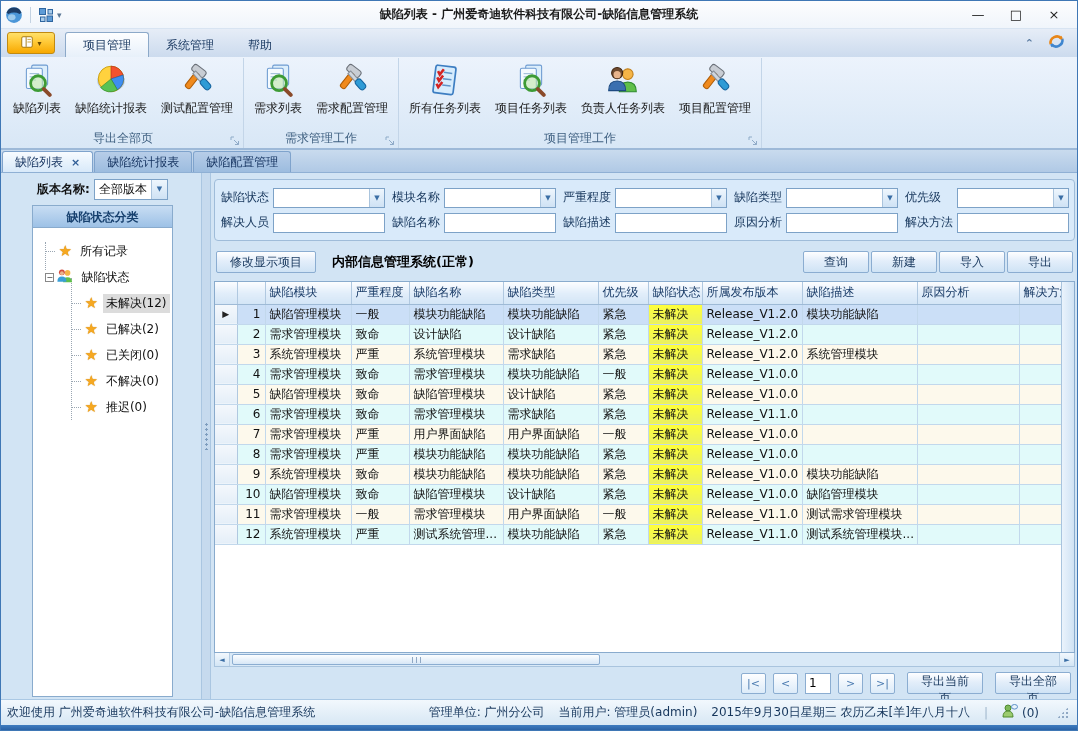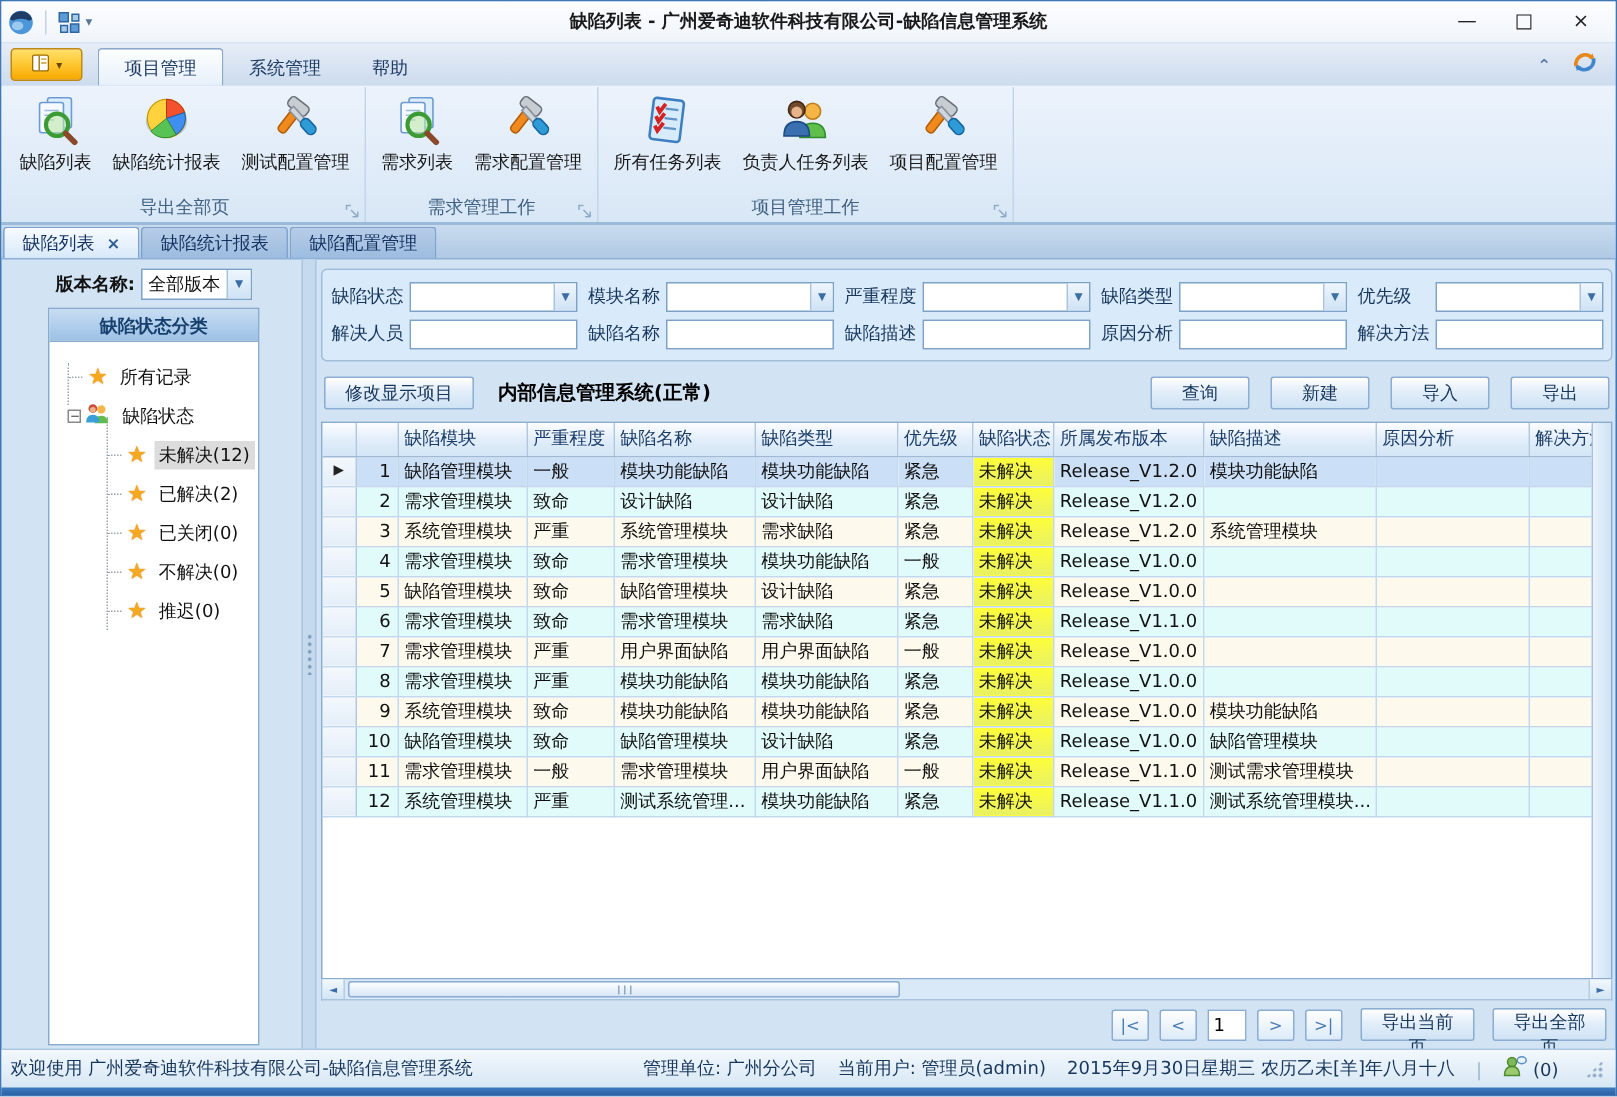--- a/index.html
+++ b/index.html
@@ -85,21 +85,21 @@
   .filter-label { width:52px; color:#16365c; white-space:nowrap; }
   .finput { display:flex; border:1px solid #7da2c7; background:#fff; height:20px; width:112px; }
   .finput input { border:none; outline:none; flex:1; min-width:0; height:100%; font:inherit; padding:0 3px; background:transparent; }
   .finput .combo-arrow { width:15px; }
 
   .toolbar-row { height:28px; display:flex; align-items:center; margin:7px 2px 5px; }
   .btn { height:22px; border:1px solid #8badd1; border-radius:2px; background:linear-gradient(#fefeff,#e3eefa 45%,#cfe3f5);
     color:#16365c; font:inherit; padding:0 10px; }
   .modify { width:100px; }
   .sys-label { font-weight:bold; font-size:13px; margin-left:16px; color:#000; }
-  .actions { margin-left:auto; display:flex; gap:14px; }
+  .actions { margin-left:auto; display:flex; gap:2px; }
   .actions .btn { width:66px; }
 
   
   .grid-wrap { flex:1; display:flex; border:1px solid #89abcd; background:#fff; min-height:0; }
   .grid-scroll { flex:1; overflow:hidden; }
   table.grid { border-collapse:collapse; table-layout:fixed; width:847px; }
   .grid th, .grid td { height:20px; padding:0 4px; overflow:hidden; white-space:nowrap; text-align:left; font-weight:normal;
     border-right:1px solid #c2d8ec; border-bottom:1px solid #c2d8ec; font-size:12px; }
   .grid th { background:linear-gradient(#fcfdff,#e2eefa 50%,#d3e5f6); color:#1a3c68; border-right:1px solid #b0c8e0;
     border-bottom:1px solid #9ebad6; height:22px; }
@@ -298,20 +298,34 @@
                   <line x1="14" y1="9" x2="22" y2="9" stroke="#5f93c8" stroke-width="1.4"></line>
                   <line x1="14" y1="15" x2="22" y2="15" stroke="#5f93c8" stroke-width="1.4"></line>
                   <line x1="14" y1="21" x2="22" y2="21" stroke="#5f93c8" stroke-width="1.4"></line>
                   <path d="M8.5 8.5 l2 3 3.2-5.4" stroke="#d42222" stroke-width="2.4" fill="none"></path>
                   <path d="M8.5 14.5 l2 3 3.2-5.4" stroke="#d42222" stroke-width="2.4" fill="none"></path>
                   <path d="M8.5 20.5 l2 3 3.2-5.4" stroke="#d42222" stroke-width="2.4" fill="none"></path>
                 </g>
               </svg>
             </span>
             <span class="rbtn-label">所有任务列表</span>
+          </div>
+          <div class="rbtn">
+            <span class="icon">
+              <svg viewBox="0 0 32 32">
+                <rect x="11" y="2" width="15" height="19" rx="1.5" fill="#dceefb" stroke="#6d9bd1"></rect>
+                <rect x="6" y="5" width="15" height="19" rx="1.5" fill="#f4faff" stroke="#6d9bd1"></rect>
+                <line x1="9" y1="10" x2="18" y2="10" stroke="#9dbcd9"></line>
+                <line x1="9" y1="13" x2="18" y2="13" stroke="#9dbcd9"></line>
+                <line x1="9" y1="16" x2="15" y2="16" stroke="#9dbcd9"></line>
+                <circle cx="17" cy="19" r="7" fill="rgba(190,230,170,.6)" stroke="#3d9b35" stroke-width="2.6"></circle>
+                <line x1="22.5" y1="24.5" x2="28" y2="30" stroke="#8a4a2a" stroke-width="3.6" stroke-linecap="round"></line>
+              </svg>
+            </span>
+            <span class="rbtn-label">项目任务列表</span>
           </div>
           <div class="rbtn">
             <span class="icon">
               <svg viewBox="0 0 32 32">
                 <circle cx="20.5" cy="10.5" r="5" fill="#f5b547" stroke="#c07f1a"></circle>
                 <path d="M12.5 27 q0-9 8-9 q8 0 8 9 Z" fill="#5fbf4a" stroke="#2e8b2e"></path>
                 <circle cx="10.5" cy="9.5" r="5.2" fill="#6e4a2e" stroke="#41250f"></circle>
                 <path d="M2.5 26 q0-9 8-9 q8 0 8 9 Z" fill="#3a6fb0" stroke="#1d4a80"></path>
                 <circle cx="10.5" cy="11" r="3.4" fill="#e8b48c"></circle>
               </svg>

